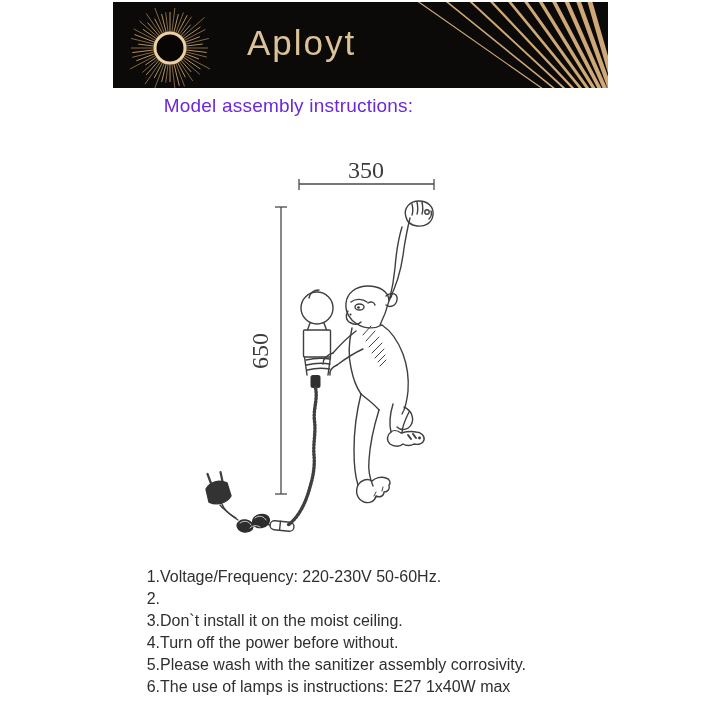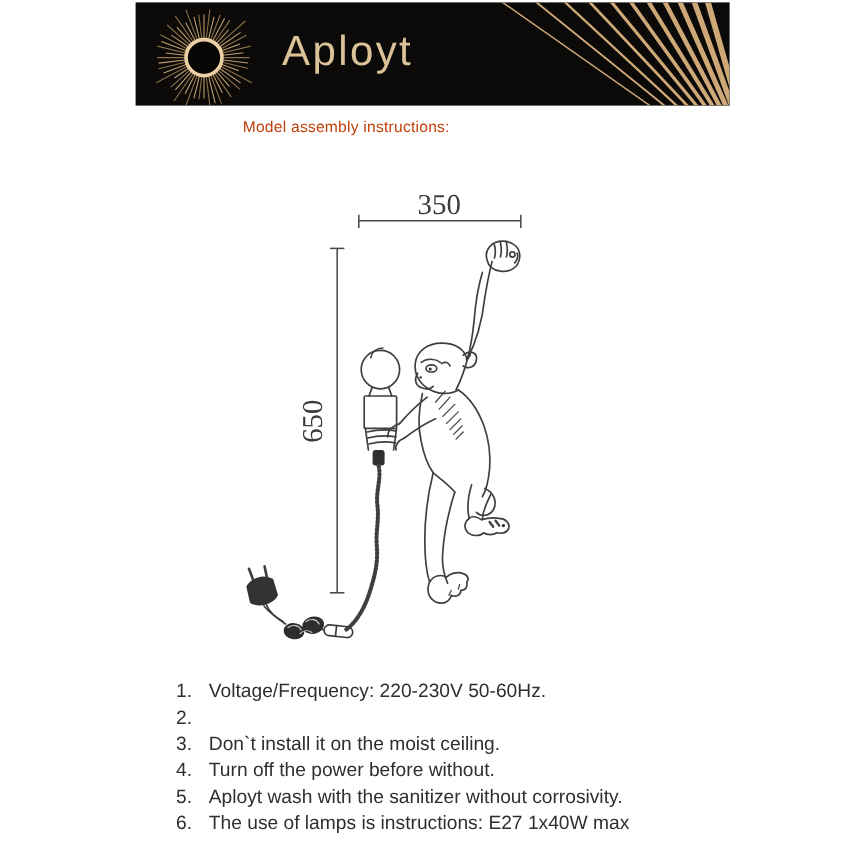--- a/index.html
+++ b/index.html
@@ -4,35 +4,35 @@
 <style>
   html,body{margin:0;padding:0}
   body{width:720px;height:720px;background:#ffffff;position:relative;overflow:hidden;
        font-family:"Liberation Sans",sans-serif;color:#2f2f2f}
   .page{position:absolute;inset:0}
   
   .banner{position:absolute;left:113px;top:2px;width:495px;height:86px;background:#0b0a08;overflow:hidden}
   .banner svg{position:absolute}
   #sunburst{left:17px;top:6px}
   #fan{left:0;top:0}
-  .wordmark{position:absolute;left:122px;top:21px;font-size:35px;font-weight:300;
+  .wordmark{position:absolute;left:134px;top:21px;font-size:35px;font-weight:300;
             color:#dcc298;letter-spacing:2px;line-height:40px}
   
-  .subtitle{position:absolute;left:0;top:94px;width:577px;text-align:center;color:#c2410c;
-            font-size:13px;font-weight:500;line-height:23px;letter-spacing:.2px}
+  .subtitle{position:absolute;left:0;top:94px;width:577px;text-align:center;color:#6d28d9;
+            font-size:19px;font-weight:500;line-height:23px;letter-spacing:.2px}
   
   .drawing{position:absolute;left:0;top:0}
   .drawing text.dim{font-family:"Liberation Serif",serif;font-size:24px;fill:#3b3b3b}
   .lineart{fill:none;stroke:#3f3f3f;stroke-width:1.4;stroke-linecap:round;stroke-linejoin:round}
   .dimline{fill:none;stroke:#4a4a4a;stroke-width:1.3;stroke-linecap:butt}
   
   .instructions{position:absolute;left:130px;top:566px;font-size:16px;color:#2f2f2f}
   .inst-row{display:flex;height:22px;line-height:22px}
   .inst-num{width:30px;text-align:right}
-  .inst-text{margin-left:14px;white-space:nowrap}
+  .inst-text{white-space:nowrap}
 </style>
 </head>
 <body>
 
 <div class="page">
 
   <div class="banner">
     <svg id="fan" width="495" height="86" viewBox="0 0 495 86">
         <g id="fan-rays">
           <line x1="520" y1="150" x2="143.19005962706365" y2="-113.84516072148108" stroke="#cfa878" stroke-width="1.20" stroke-linecap="round"></line>
@@ -236,21 +236,21 @@
     <div class="inst-row">
       <span class="inst-num">3.</span>
       <span class="inst-text">Don`t install it on the moist ceiling.</span>
     </div>
     <div class="inst-row">
       <span class="inst-num">4.</span>
       <span class="inst-text">Turn off the power before without.</span>
     </div>
     <div class="inst-row">
       <span class="inst-num">5.</span>
-      <span class="inst-text">Aployt wash with the sanitizer without corrosivity.</span>
+      <span class="inst-text">Please wash with the sanitizer assembly corrosivity.</span>
     </div>
     <div class="inst-row">
       <span class="inst-num">6.</span>
       <span class="inst-text">The use of lamps is instructions: E27 1x40W max</span>
     </div>
   </div>
 
 </div>
 
 </body></html>

